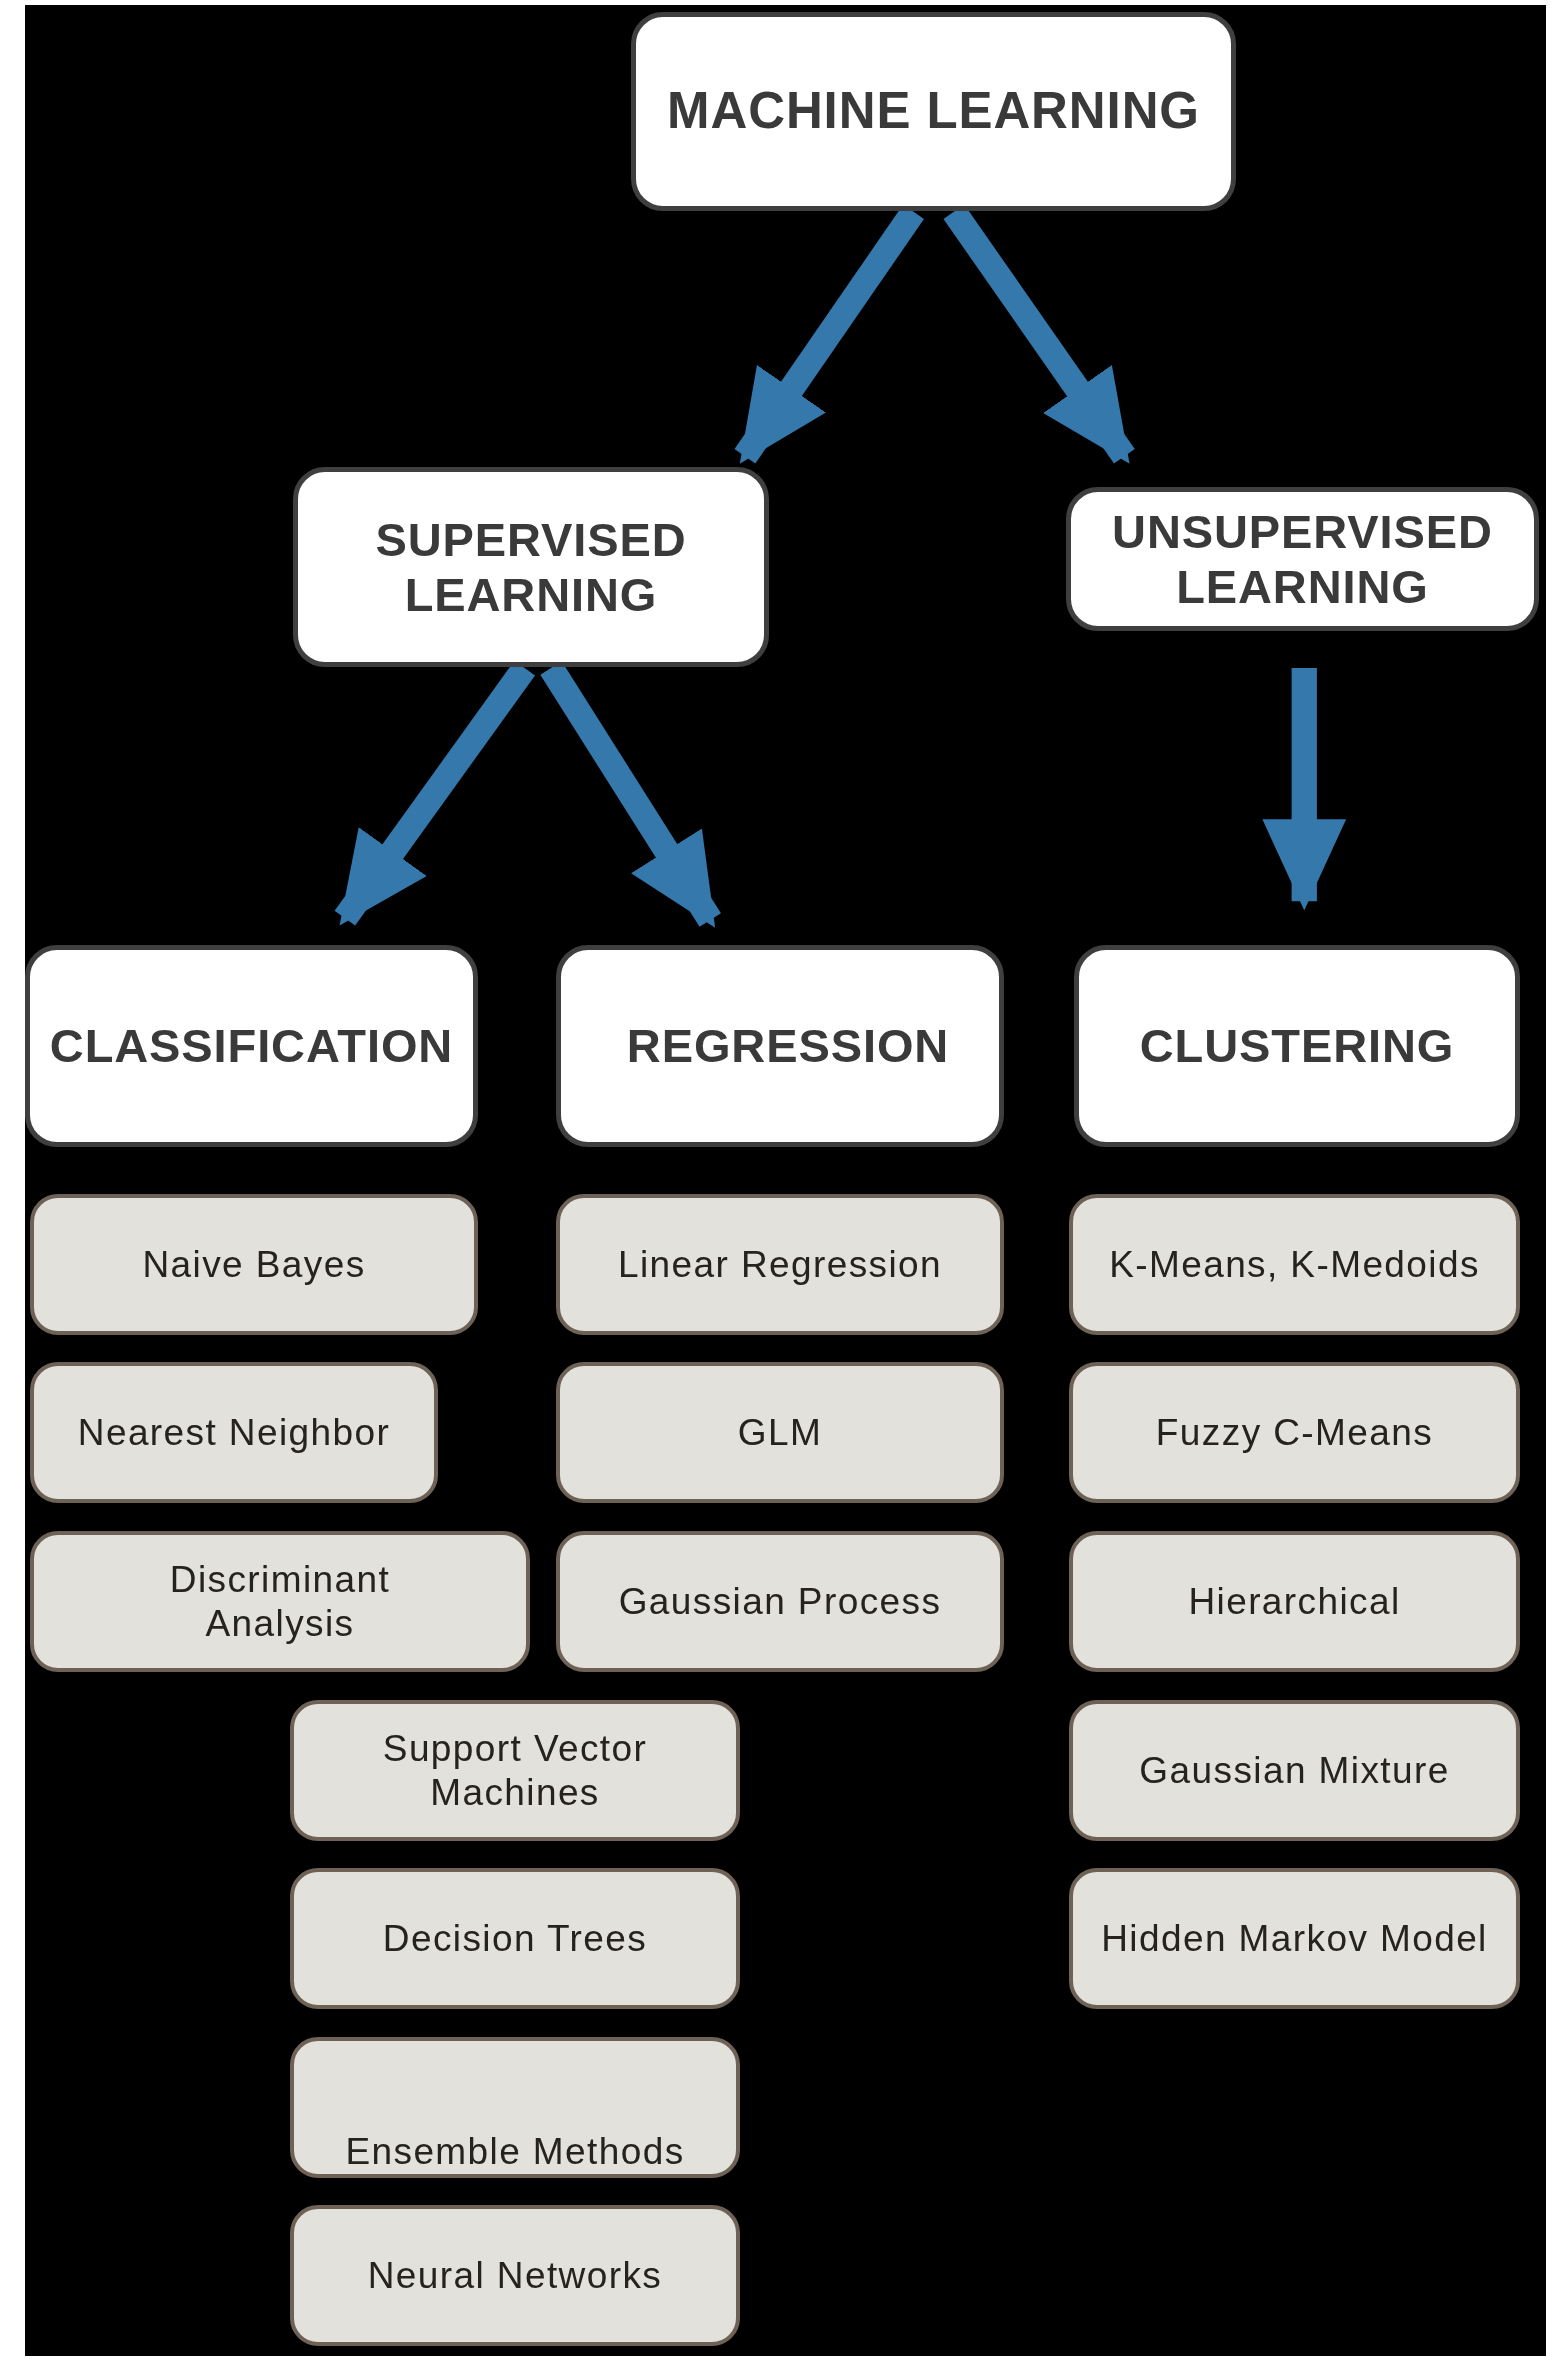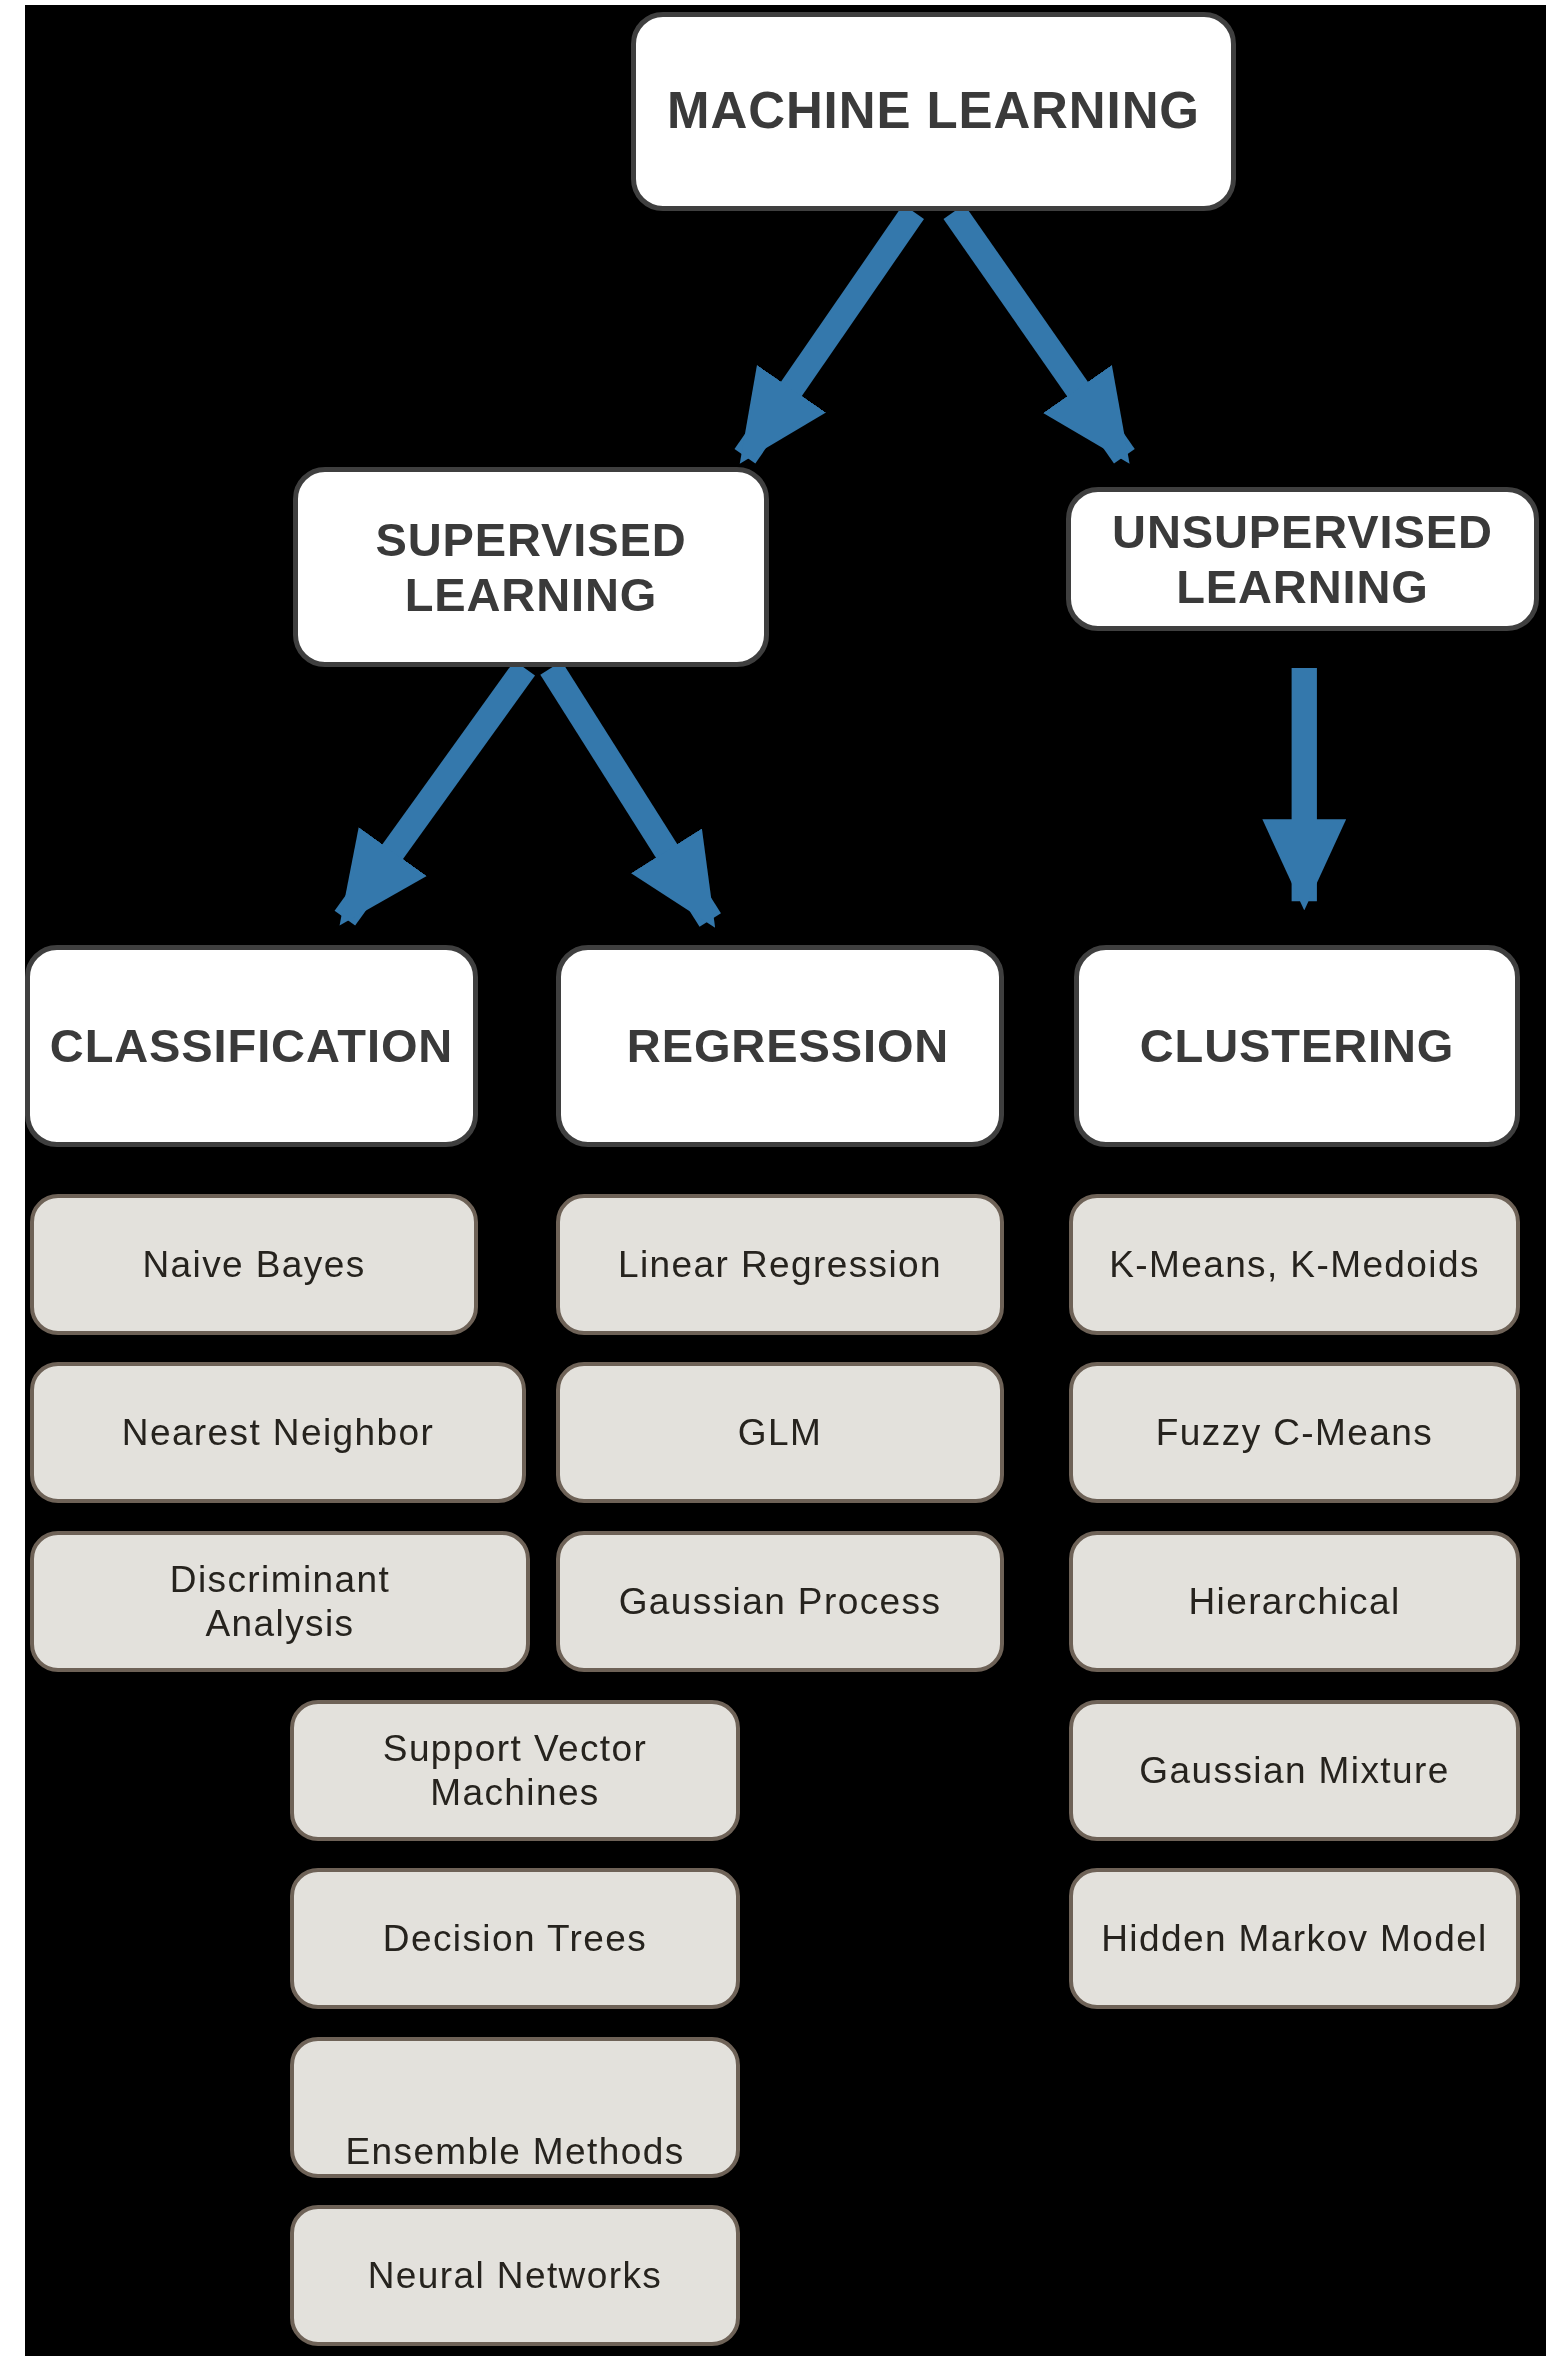--- a/index.html
+++ b/index.html
@@ -85,21 +85,21 @@
   <div class="node cat" style="left:556px;top:945px;width:448px;height:202px;padding-left:16px;">
     <span>REGRESSION</span>
   </div>
   <div class="node cat" style="left:1074px;top:945px;width:446px;height:202px;">
     <span>CLUSTERING</span>
   </div>
 
   <div class="node leaf" style="left:30px;top:1194px;width:448px;height:141px;">
     <span>Naive Bayes</span>
   </div>
-  <div class="node leaf" style="left:30px;top:1362px;width:496px;height:141px;">
+  <div class="node leaf" style="left:30px;top:1362px;width:408px;height:141px;">
     <span>Nearest Neighbor</span>
   </div>
   <div class="node leaf" style="left:30px;top:1531px;width:500px;height:141px;">
     <span>Discriminant
 Analysis</span>
   </div>
 
   <div class="node leaf" style="left:556px;top:1194px;width:448px;height:141px;">
     <span>Linear Regression</span>
   </div>

